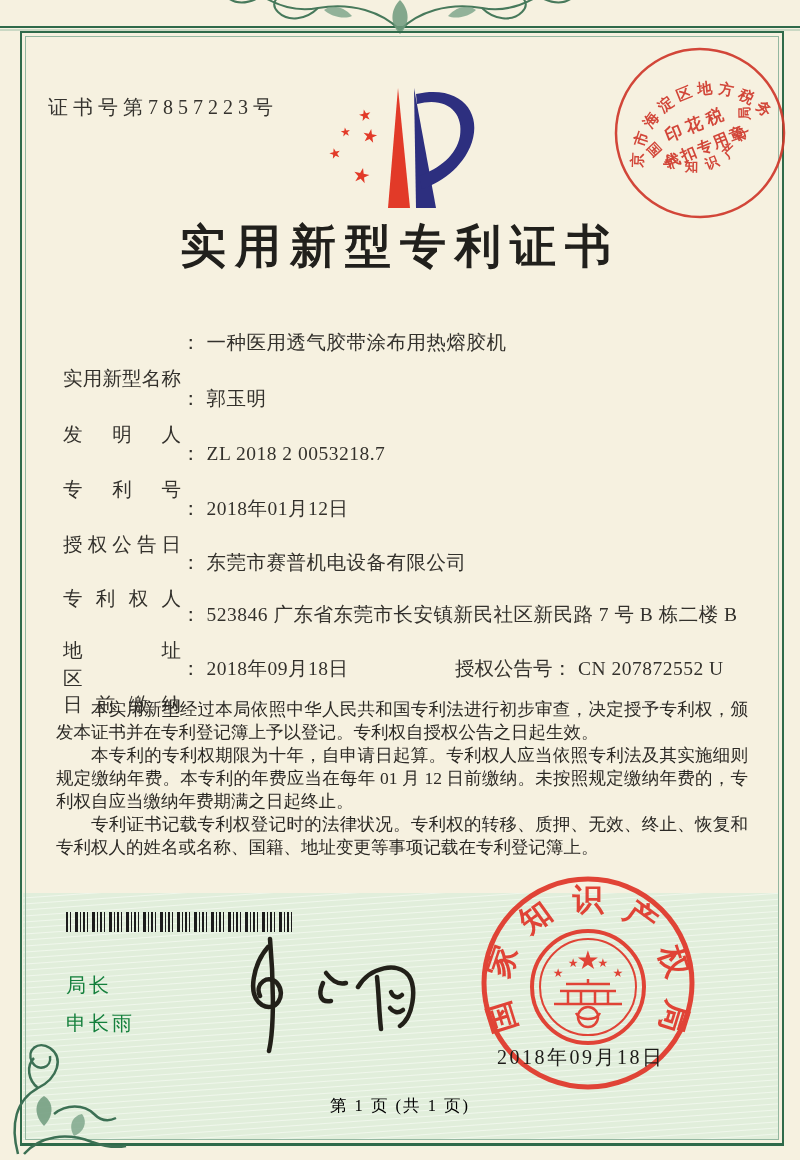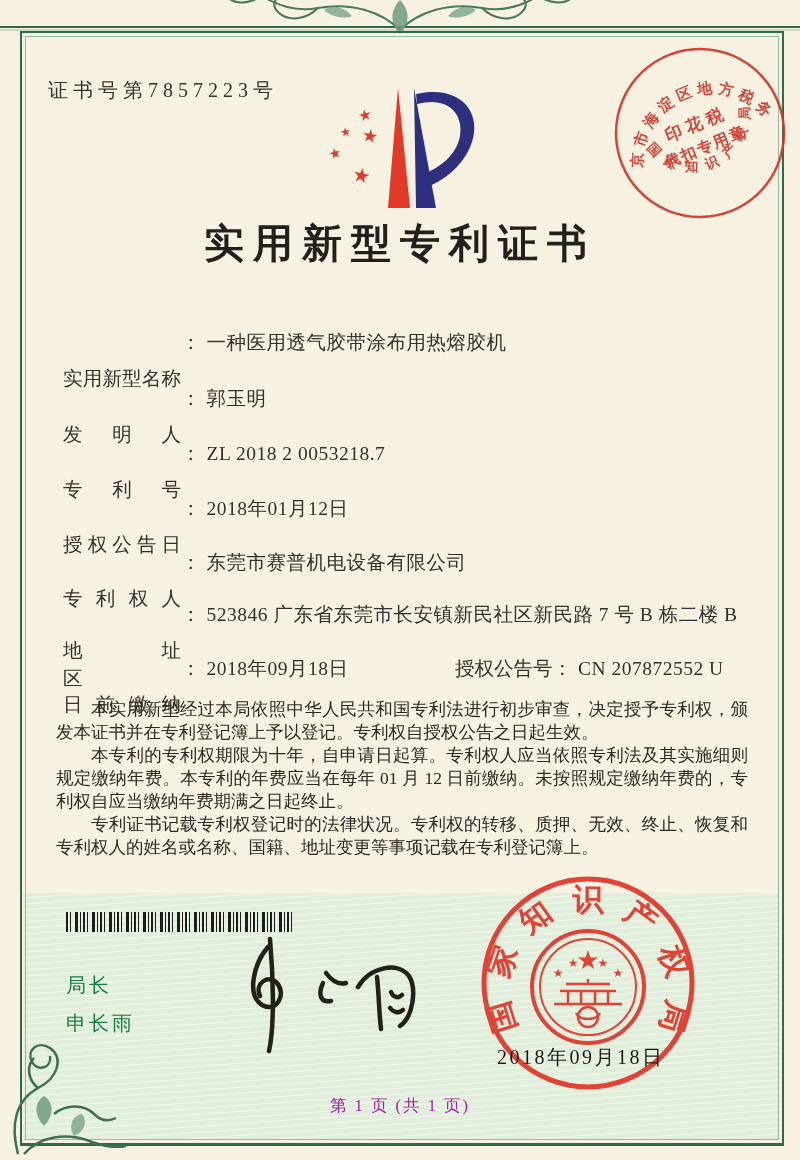--- a/index.html
+++ b/index.html
@@ -8,24 +8,24 @@
         font-family:"Liberation Serif","DejaVu Serif",serif;color:#2e2c28;}
   
   .frame{position:absolute;left:20px;top:31px;width:760px;height:1110px;
          border:2px solid #2f6a4a;border-bottom-width:3px;z-index:2;pointer-events:none;}
   .frame-inner{position:absolute;left:3px;top:3px;right:3px;bottom:3px;border:1px solid #93b7a0;}
   
   .green-band{position:absolute;left:23px;top:893px;width:756px;height:247px;z-index:1;
       background:
         repeating-linear-gradient(176deg,#e1eedb 0px,#e1eedb 4px,#f0f7ec 5px,#e1eedb 6px),
         #e1eedb;}
-  .cert-no{position:absolute;left:48px;top:77px;font-size:20px;letter-spacing:5px;color:#35332e;z-index:3;}
+  .cert-no{position:absolute;left:48px;top:94px;font-size:20px;letter-spacing:5px;color:#35332e;z-index:3;}
   .logo{position:absolute;left:322px;top:84px;z-index:3;}
   .title{position:absolute;left:0;top:216px;width:100%;text-align:center;
-         font-size:40px;font-weight:bold;letter-spacing:9px;color:#21201c;z-index:3;}
+         font-size:46px;font-weight:bold;letter-spacing:9px;color:#21201c;z-index:3;}
   .field-row{position:absolute;left:63px;width:692px;font-size:19.5px;line-height:28px;z-index:3;color:#33312c;}
   .flabel{display:inline-block;width:118px;text-align:justify;text-align-last:justify;vertical-align:top;margin-top:36px;}
   .fcolon{display:inline-block;margin-right:6px;}
   .fvalue{letter-spacing:0.5px;}
   .grant-right{position:absolute;left:392px;top:0;}
   .grant-right .flabel2{display:inline-block;}
   .body-text{position:absolute;left:56px;top:698px;width:692px;z-index:3;
              font-size:17.5px;line-height:23px;text-align:justify;color:#2b2925;}
   .body-text p{margin:0;text-indent:2em;}
   .barcode{position:absolute;left:66px;top:912px;width:228px;height:20px;z-index:3;
@@ -34,21 +34,21 @@
         #1c1c1c 9px 12px,transparent 12px 14px,#1c1c1c 14px 15px,transparent 15px 17px);}
   .sig-label{position:absolute;left:66px;font-size:20px;letter-spacing:3px;color:#15803d;z-index:3;}
   .sig-pos{top:972px;}
   .sig-name{top:1010px;}
   .signature-svg{position:absolute;left:190px;top:933px;z-index:3;}
   .seal-tax{position:absolute;left:602px;top:35px;z-index:4;opacity:.92;}
   .seal-cnipa{position:absolute;left:468px;top:863px;z-index:4;opacity:.93;}
   .seal-date{position:absolute;left:497px;top:1044px;font-size:20px;letter-spacing:2.5px;
              color:#1d1c19;z-index:5;}
   .footer{position:absolute;left:0;top:1095px;width:100%;text-align:center;
-          font-size:16.5px;letter-spacing:2px;color:#a21caf;z-index:3;}
+          font-size:16.5px;letter-spacing:2px;color:#000000;z-index:3;}
   .ornament{position:absolute;z-index:2;pointer-events:none;}
 </style>
 </head>
 <body>
 
 <div class="page">
 
   <svg class="ornament" style="left:0;top:0;" width="800" height="42" viewBox="0 0 800 42">
     <path d="M0 27 H800" stroke="#2f6a4a" stroke-width="2" fill="none"></path>
     <path d="M0 30 H800" stroke="#9dbfa8" stroke-width="1" fill="none"></path>

